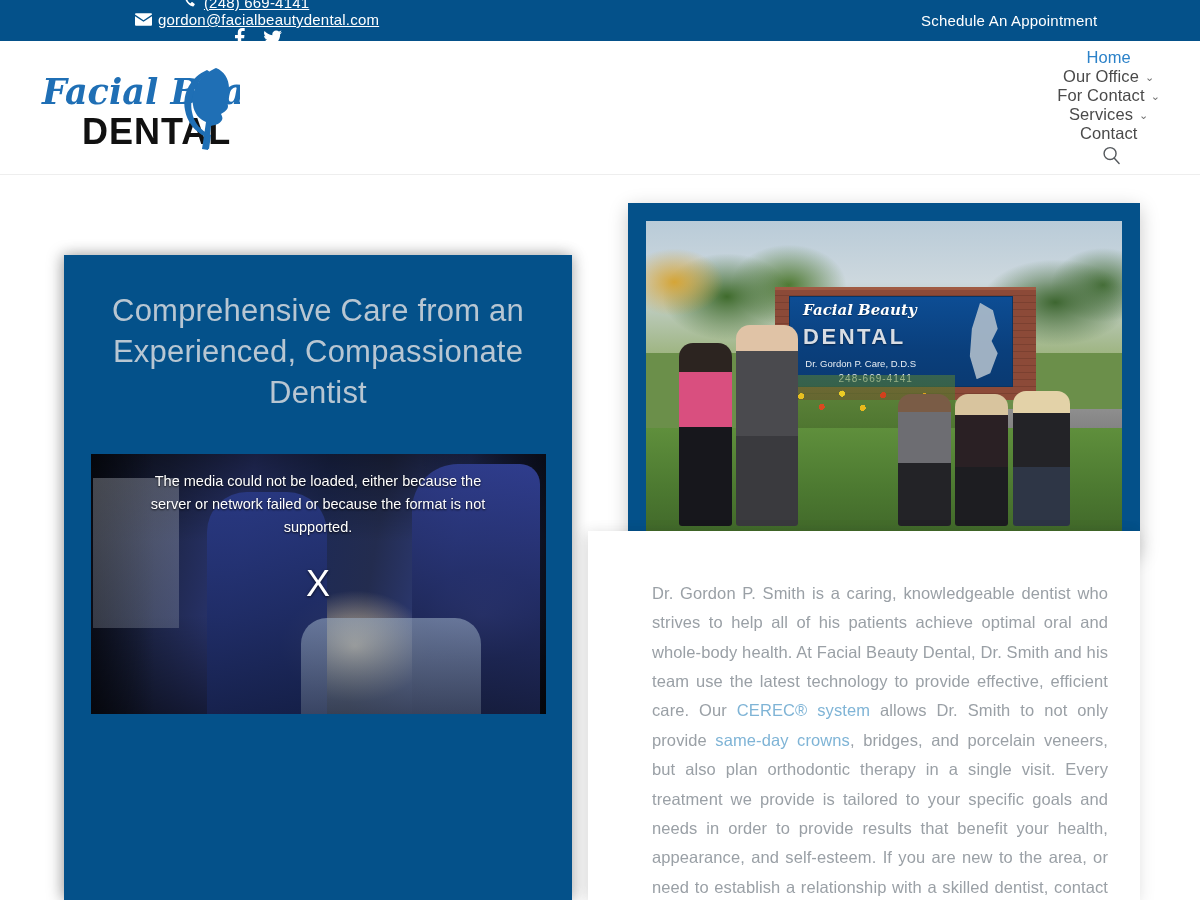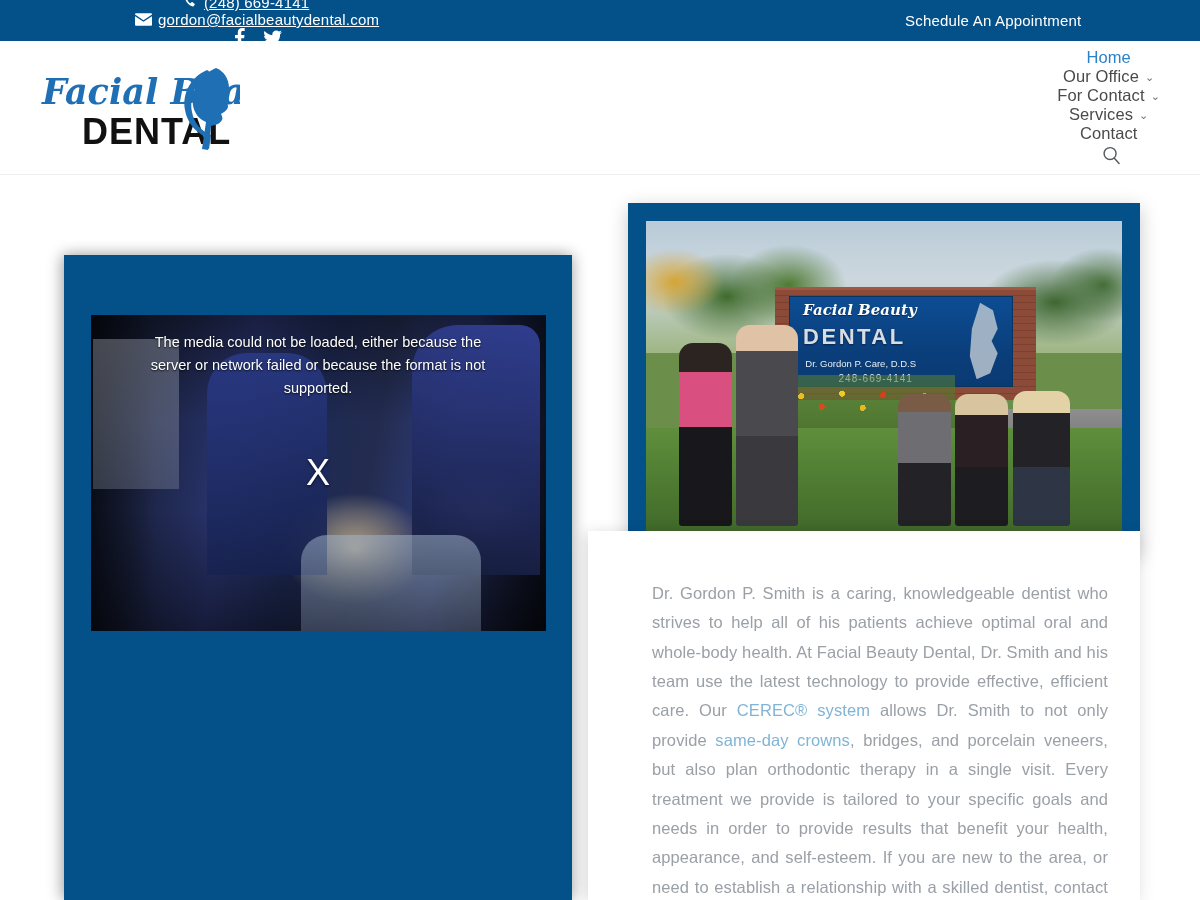--- a/index.html
+++ b/index.html
@@ -40,21 +40,21 @@
   .tb-social { display: flex; align-items: center; gap: 18px; margin-left: 24px; }
   .tb-social svg { display: block; }
   .topbar-right {
     position: absolute;
     left: 905px;
     top: 0; bottom: 0;
     display: flex; align-items: center;
   }
   .schedule-link {
     font-size: 15px; color: #ffffff; text-decoration: none;
-    letter-spacing: 0.2px; white-space: nowrap;
+    letter-spacing: 0.2px; white-space: nowrap; margin-left: 16px;
   }
 
   
   .header {
     height: 134px;
     background: #ffffff;
     border-bottom: 1px solid #eeeeee;
     display: flex;
     align-items: center;
     position: relative;
@@ -123,21 +123,21 @@
     text-align: center;
     font-weight: 400;
     letter-spacing: 0.2px;
   }
 
   
   .video {
     position: relative;
     margin: 40px auto 0 auto;
     width: 455px;
-    height: 316px;
+    height: 260px;
     background: #1a1d2e;
     overflow: hidden;
   }
   
   .vid-bg {
     position: absolute; inset: 0;
     background:
       radial-gradient(ellipse 120px 90px at 58% 74%, #c9b89a 0%, rgba(201,184,154,0) 62%),
       radial-gradient(ellipse 90px 70px at 86% 62%, #6a6fb5 0%, rgba(106,111,181,0) 65%),
       linear-gradient(100deg, #12172b 0%, #1c2444 16%, #2a3570 33%, #1e2a55 48%,
@@ -424,20 +424,21 @@
         <circle cx="8.5" cy="8" r="6.3"></circle>
         <line x1="13" y1="13" x2="18" y2="18.5" stroke-linecap="round"></line>
       </svg>
     </div>
   </div>
 </div>
 
 <div class="page">
 
   <div class="hero">
+    <h1 class="hero-title">Comprehensive Care from an Experienced, Compassionate Dentist</h1>
 
     <div class="video">
       <div class="vid-bg"></div>
       <div class="vid-shape-a"></div>
       <div class="vid-shape-b"></div>
       <div class="vid-shape-c"></div>
       <div class="vid-shape-d"></div>
 
       <div class="vid-msg">The media could not be loaded, either because the server or network failed or because the format is not supported.</div>
 

